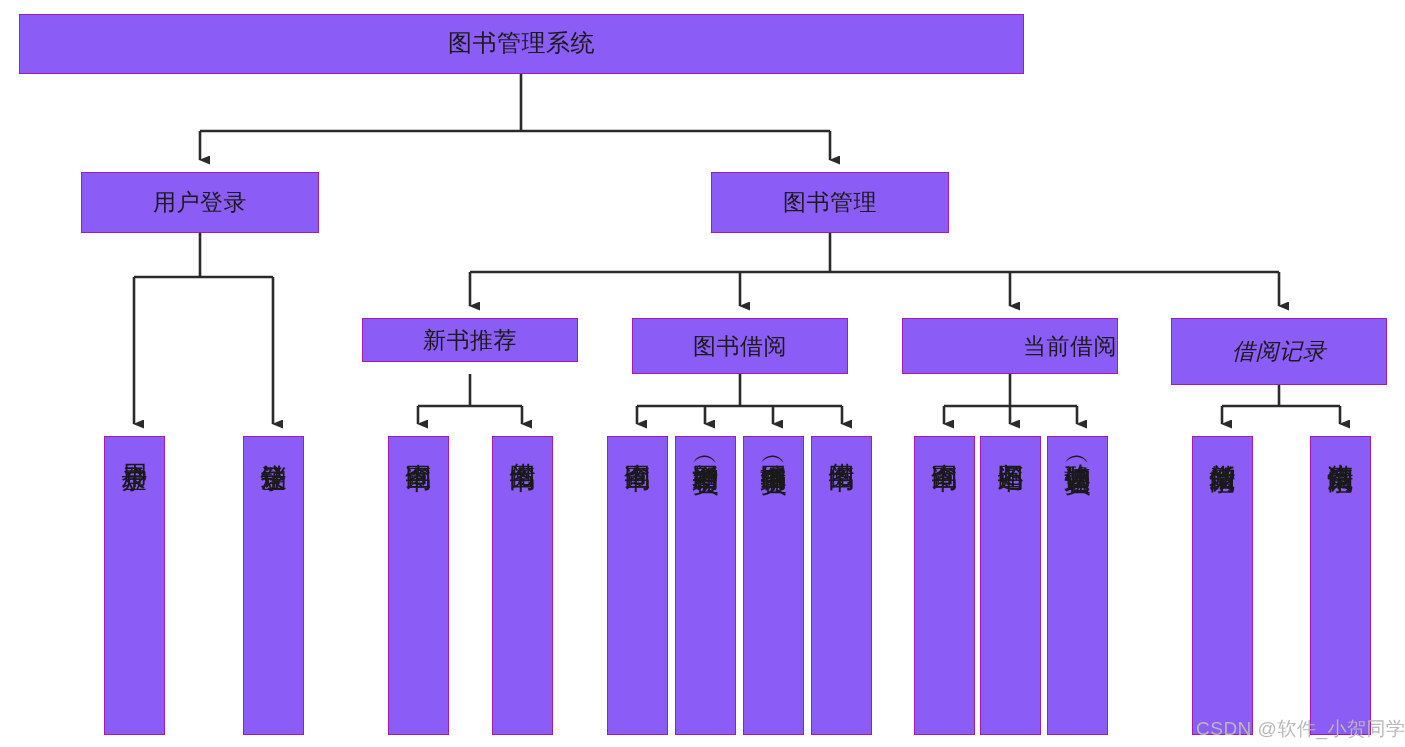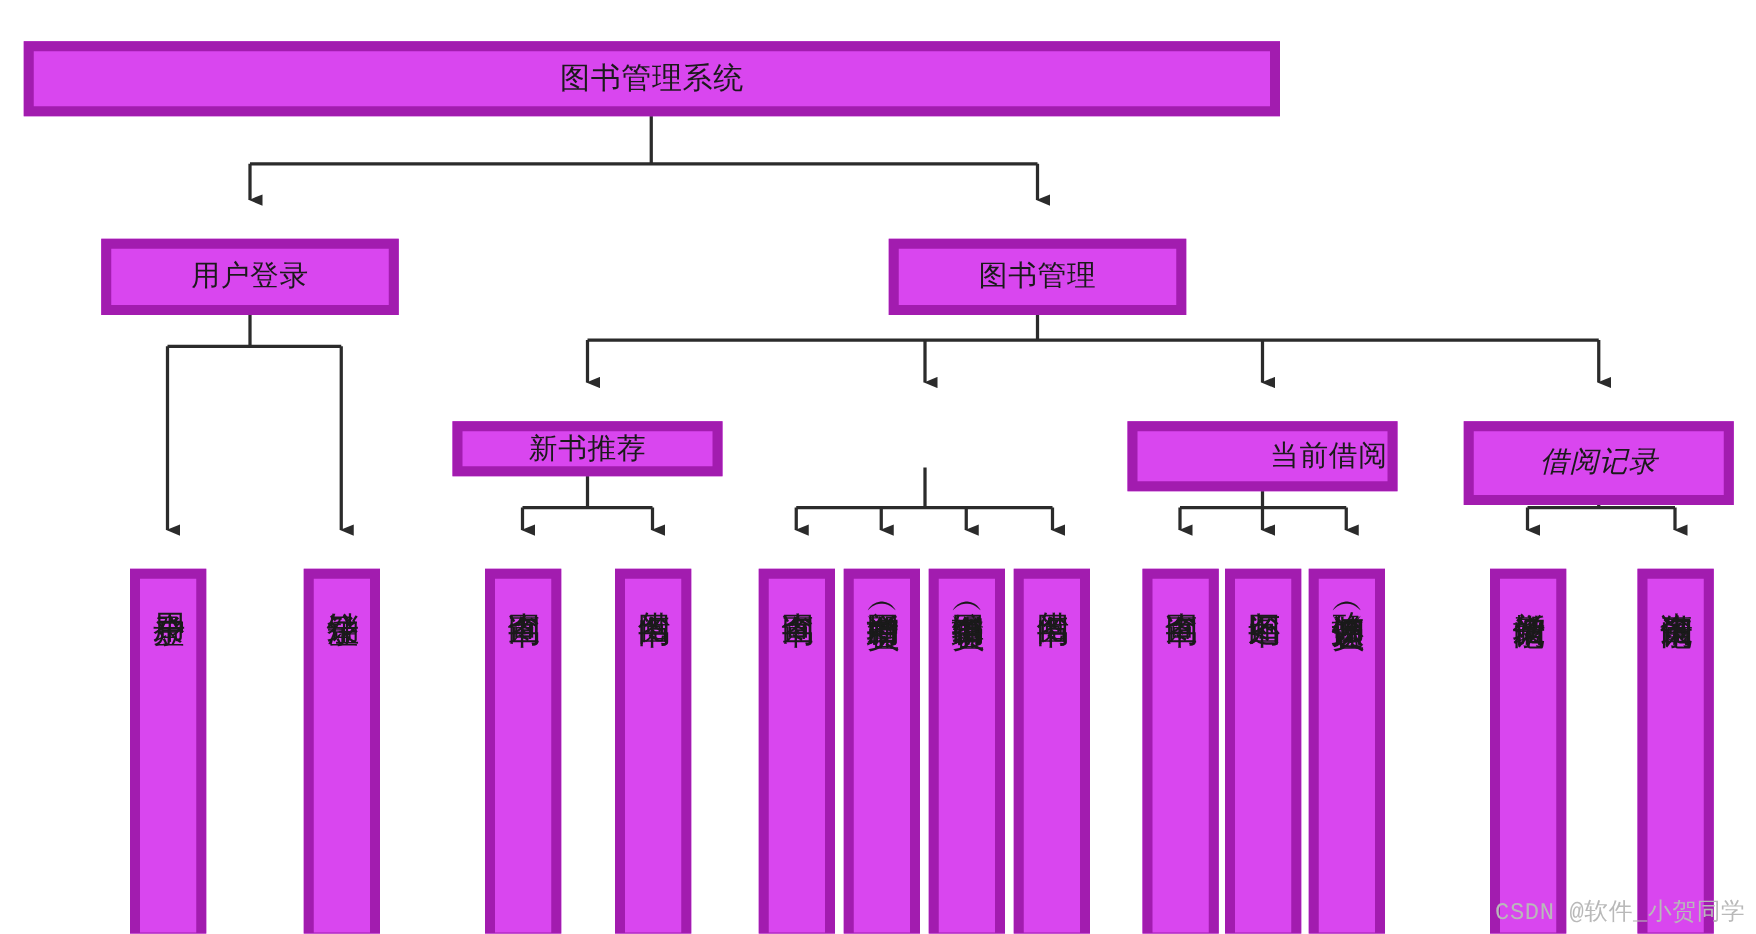--- a/index.html
+++ b/index.html
@@ -22,28 +22,27 @@
     position: absolute;
     left: 0;
     top: 0;
     width: 1405px;
     height: 747px;
     pointer-events: none;
   }
   .node {
     position: absolute;
     box-sizing: border-box;
-    background: #d946ef;
-    border: 8px solid #a21caf;
+    background: #8b5cf6;
+    border: 1px solid #a21caf;
     display: flex;
     align-items: center;
     justify-content: center;
     color: #1a1a1a;
     z-index: 2;
-    margin-top: 19px;
   }
   .node .label {
     display: block;
     text-align: center;
     line-height: 1.08;
     white-space: pre;
   }
   
   .node.horiz .label {
     font-size: 23px;
@@ -66,21 +65,21 @@
     letter-spacing: 1px;
     max-height: 100%;
   }
   .watermark {
     position: absolute;
     color: #b9b9b9;
     font-size: 19px;
     letter-spacing: 0.5px;
     white-space: nowrap;
     z-index: 3;
-    font-family: Liberation Mono, monospace;
+    font-family: Liberation Sans, sans-serif;
   }
 </style>
 </head>
 <body>
 
 <div id="canvas">
 
   <svg id="edges" viewBox="0 0 1405 747" width="1405" height="747" xmlns="http://www.w3.org/2000/svg">
     <defs>
       <marker id="arw" markerWidth="9" markerHeight="11" refX="4.5" refY="10" orient="auto" markerUnits="userSpaceOnUse">
@@ -138,20 +137,23 @@
   <div class="node horiz" style="left:81px; top:172px; width:238px; height:61px;">
     <span class="label">用户登录</span>
   </div>
   <div class="node horiz" style="left:711px; top:172px; width:238px; height:61px;">
     <span class="label">图书管理</span>
   </div>
 
   <div class="node horiz" style="left:362px; top:318px; width:216px; height:44px;">
     <span class="label">新书推荐</span>
   </div>
+  <div class="node horiz" style="left:632px; top:318px; width:216px; height:56px;">
+    <span class="label">图书借阅</span>
+  </div>
   <div class="node horiz" style="left:902px; top:318px; width:216px; height:56px;justify-content:flex-end;">
     <span class="label">当前借阅</span>
   </div>
   <div class="node horiz" style="left:1171px; top:318px; width:216px; height:67px;font-style:italic;">
     <span class="label">借阅记录</span>
   </div>
 
   <div class="node vert" style="left:104px; top:436px; width:61px; height:299px;">
     <span class="label">用户登录</span>
   </div>

